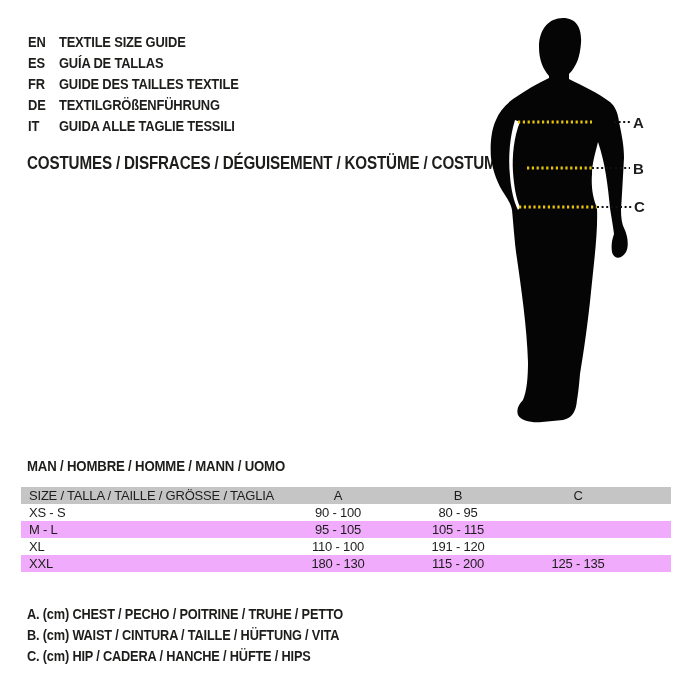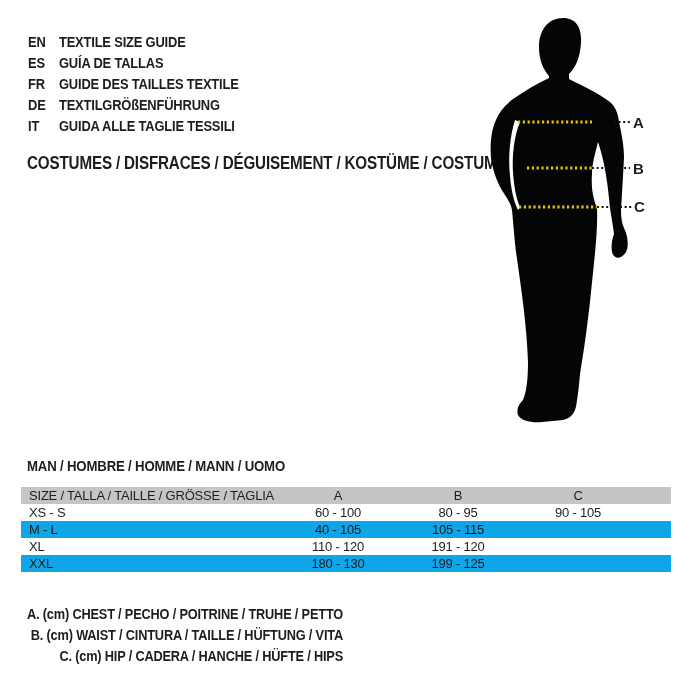--- a/index.html
+++ b/index.html
@@ -21,25 +21,25 @@
   .measure-label.a{left:633px;top:114px;}
   .measure-label.b{left:633px;top:160px;}
   .measure-label.c{left:634px;top:198px;}
   
   .group-title{position:absolute;left:27px;top:457px;font-size:15px;font-weight:700;
     letter-spacing:-0.2px;transform:scaleX(0.88);transform-origin:left top;white-space:nowrap;}
   
   .size-table{position:absolute;left:21px;top:487px;width:650px;font-size:13px;letter-spacing:-0.2px;}
   .t-row{display:grid;grid-template-columns:257px 120px 120px 120px auto;height:17px;line-height:17px;align-items:center;}
   .t-row.header{background:#c5c5c5;}
-  .t-row.stripe{background:#0ea5e9;}
+  .t-row.stripe{background:#f0abfc;}
   .t-cell{text-align:center;white-space:nowrap;overflow:hidden;}
   .t-cell.first{text-align:left;padding-left:8px;}
   
-  .legend{position:absolute;left:27px;top:604px;text-align:right;}
+  .legend{position:absolute;left:27px;top:604px;}
   .legend-row{height:21px;line-height:21px;font-size:14.5px;font-weight:700;letter-spacing:-0.2px;
     transform:scaleX(0.88);transform-origin:left top;white-space:nowrap;}
 </style>
 </head>
 <body>
 
 <div class="canvas">
 
   <div class="lang-list">
     <div class="lang-row">
@@ -124,41 +124,41 @@
   <div class="size-table">
     <div class="t-row header">
       <div class="t-cell first">SIZE / TALLA / TAILLE / GRÖSSE / TAGLIA</div>
       <div class="t-cell">A</div>
       <div class="t-cell">B</div>
       <div class="t-cell">C</div>
       <div class="t-cell"></div>
     </div>
     <div class="t-row">
       <div class="t-cell first">XS - S</div>
-      <div class="t-cell">60 - 100</div>
+      <div class="t-cell">90 - 100</div>
       <div class="t-cell">80 - 95</div>
-      <div class="t-cell">90 - 105</div>
       <div class="t-cell"></div>
     </div>
     <div class="t-row stripe">
       <div class="t-cell first">M - L</div>
-      <div class="t-cell">40 - 105</div>
+      <div class="t-cell">95 - 105</div>
       <div class="t-cell">105 - 115</div>
       <div class="t-cell"></div>
     </div>
     <div class="t-row">
       <div class="t-cell first">XL</div>
-      <div class="t-cell">110 - 120</div>
+      <div class="t-cell">110 - 100</div>
       <div class="t-cell">191 - 120</div>
       <div class="t-cell"></div>
     </div>
     <div class="t-row stripe">
       <div class="t-cell first">XXL</div>
       <div class="t-cell">180 - 130</div>
-      <div class="t-cell">199 - 125</div>
+      <div class="t-cell">115 - 200</div>
+      <div class="t-cell">125 - 135</div>
       <div class="t-cell"></div>
     </div>
   </div>
 
   <div class="legend">
     <div class="legend-row">A. (cm) CHEST / PECHO / POITRINE / TRUHE / PETTO</div>
     <div class="legend-row">B. (cm) WAIST / CINTURA / TAILLE / HÜFTUNG / VITA</div>
     <div class="legend-row">C. (cm) HIP / CADERA / HANCHE / HÜFTE / HIPS</div>
   </div>
 

